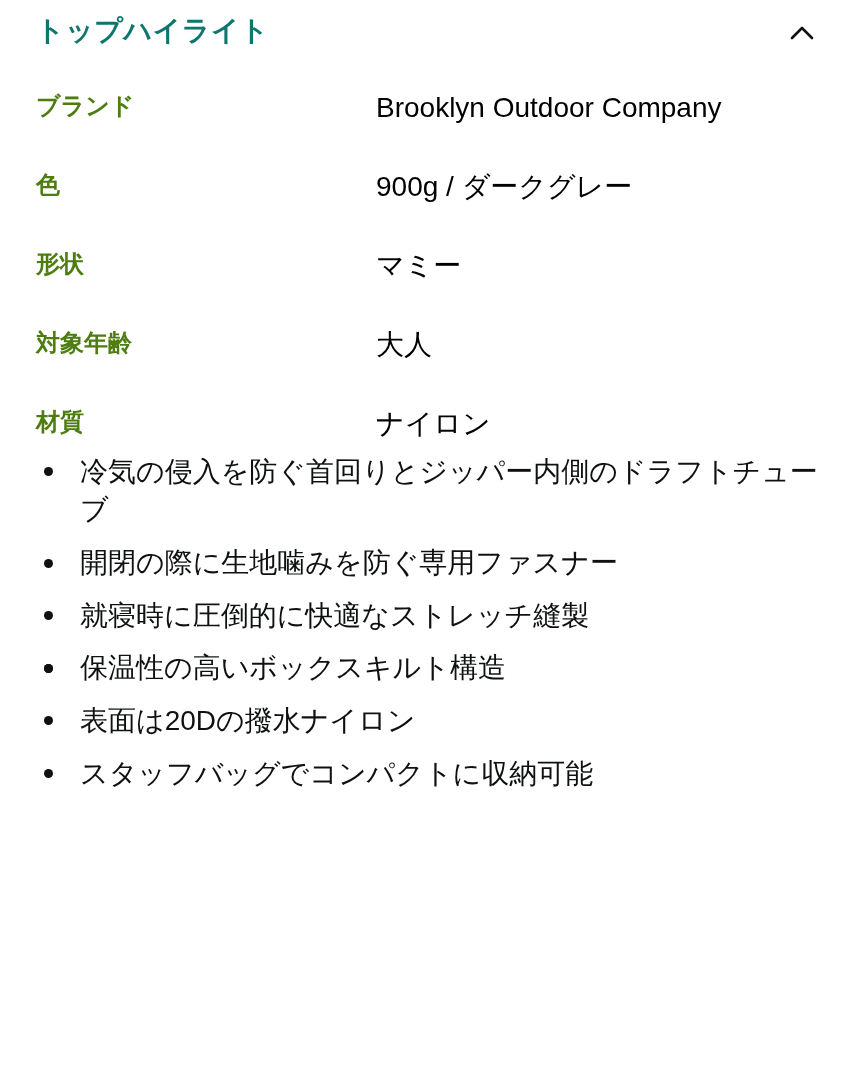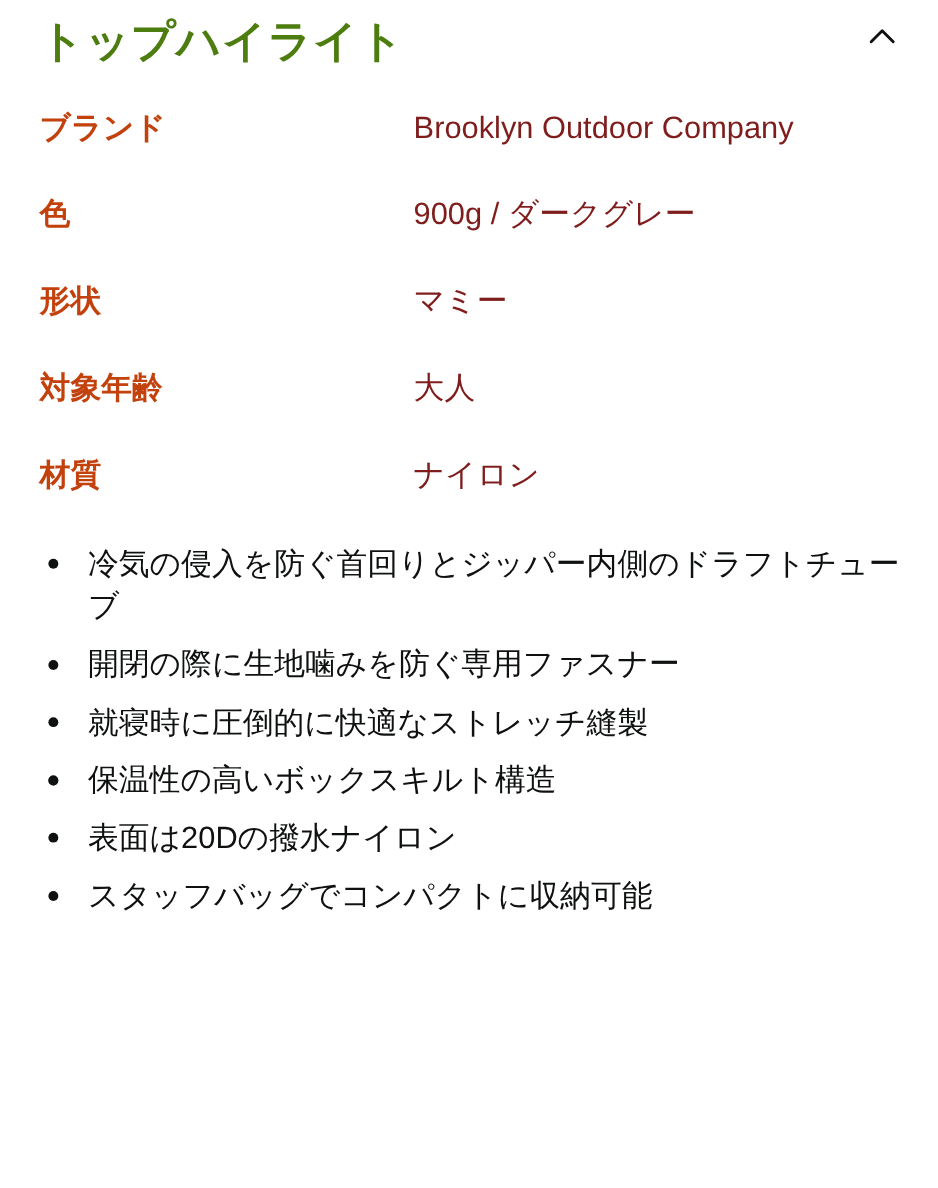--- a/index.html
+++ b/index.html
@@ -24,25 +24,25 @@
   }
   
   .section-header {
     display: flex;
     align-items: flex-start;
     justify-content: space-between;
     padding-top: 14px;
     padding-right: 10px;
   }
   .section-title {
-    font-size: 40px;
+    font-size: 28px;
     font-weight: bold;
     letter-spacing: 0.5px;
     line-height: 1.2;
-    color: #4d7c0f;
+    color: #0f766e;
   }
   .collapse-toggle {
     width: 46px;
     height: 40px;
     display: flex;
     align-items: center;
     justify-content: center;
     cursor: pointer;
     user-select: none;
   }
@@ -55,42 +55,42 @@
   .attr-table {
     margin-top: 36px;
     width: 100%;
     border-collapse: collapse;
   }
   .attr-table tr {
     vertical-align: top;
   }
   .attr-key {
     width: 340px;
-    font-size: 28px;
+    font-size: 24px;
     font-weight: bold;
     line-height: 1.32;
     padding: 0 0 42px 0;
-    color: #c2410c;
+    color: #4d7c0f;
     white-space: nowrap;
   }
   .attr-val {
     font-size: 28px;
     font-weight: normal;
     line-height: 1.32;
     padding: 0 0 42px 0;
-    color: #7f1d1d;
+    color: #000000;
   }
   .attr-table tr:last-child .attr-key,
   .attr-table tr:last-child .attr-val {
     padding-bottom: 0;
   }
   
   .feature-list {
     list-style: none;
-    margin: 43px 0 0 0;
+    margin: 10px 0 0 0;
     padding: 0;
   }
   .feature-list li {
     position: relative;
     font-size: 28px;
     line-height: 1.38;
     color: #0f1111;
     padding-left: 44px;
     margin-bottom: 14px;
   }

